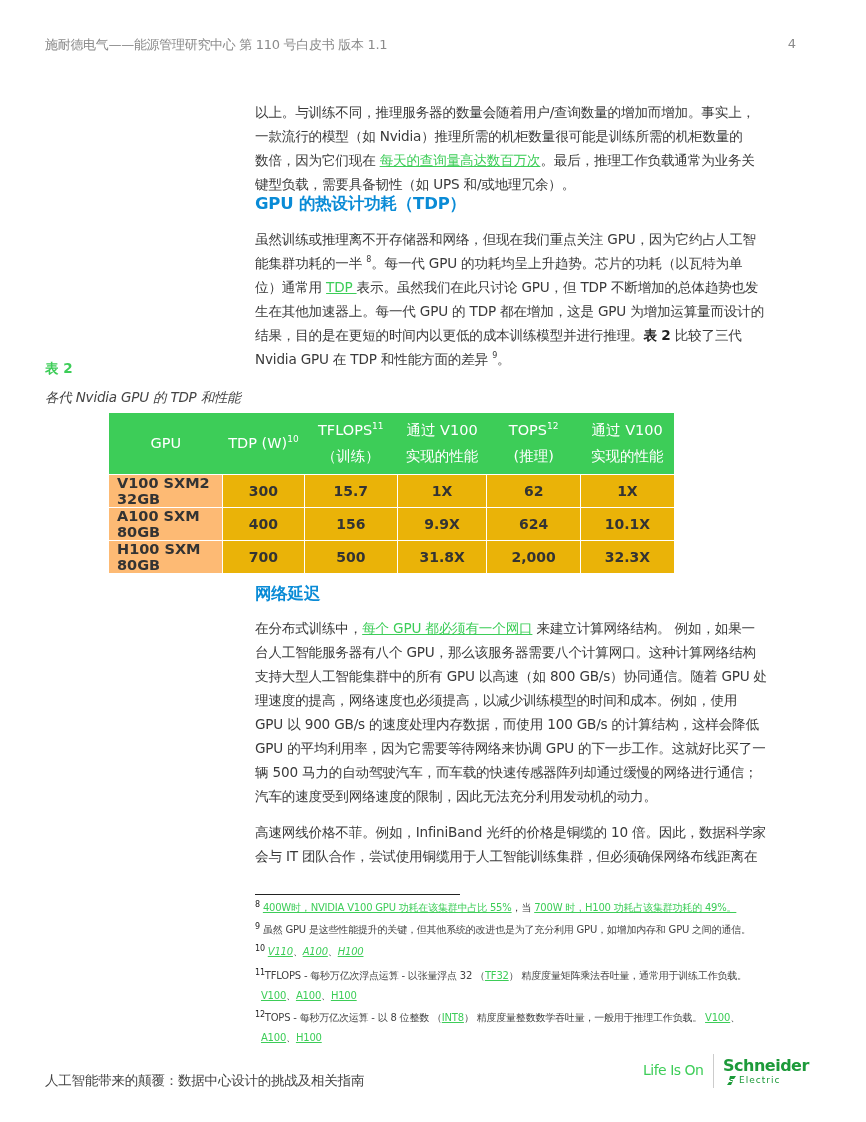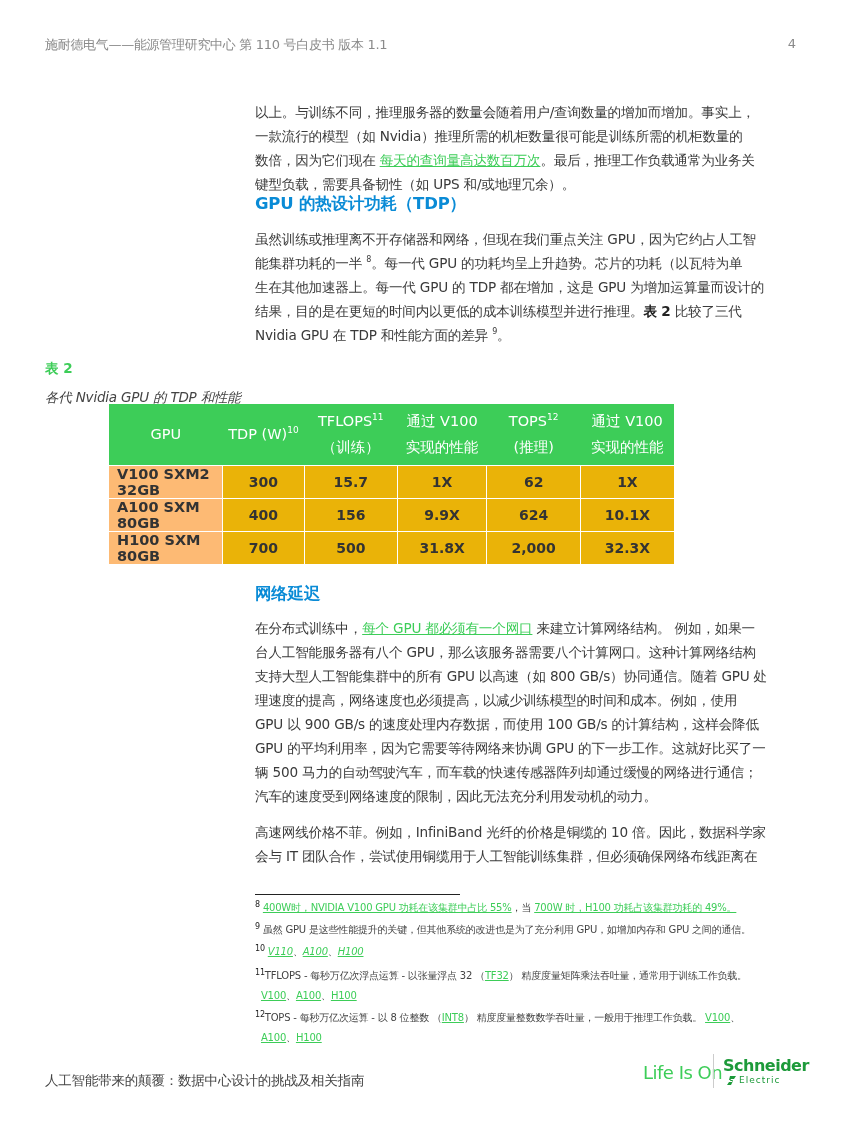--- a/index.html
+++ b/index.html
@@ -15,36 +15,36 @@
     .para { font-size: 13.6px; line-height: 24px; color: #3a3a3a; letter-spacing: -0.2px; }
     .para a, .link { color: #3dcd58; text-decoration: underline; }
     .para b { color: #222; font-weight: bold; }
     .para sup { font-size: 8px; vertical-align: super; line-height: 0; }
 
     .h2 { font-size: 16.5px; font-weight: bold; color: #0a8bd6; letter-spacing: -0.2px; }
 
     .table-label { position: absolute; left: 45px; top: 360px; font-size: 13.5px; font-weight: bold; color: #3dcd58; }
     .table-caption { position: absolute; left: 45px; top: 389px; font-size: 13.5px; font-style: italic; color: #444; letter-spacing: -0.2px; }
 
-    table.gpu { position: absolute; left: 109px; top: 404px; width: 565px; border-collapse: collapse; }
+    table.gpu { position: absolute; left: 109px; top: 413px; width: 565px; border-collapse: collapse; }
     table.gpu th { background: #3dcd58; color: #ffffff; font-weight: normal; font-size: 14.5px; height: 61px; line-height: 26px; text-align: center; padding: 0 4px; }
     table.gpu th sup { font-size: 9px; vertical-align: super; line-height: 0; }
     table.gpu td { background: #eab308; font-size: 14px; font-weight: bold; color: #333; height: 27.5px; text-align: center; border-left: 1px solid #ffffff; border-top: 1px solid #ffffff; }
     table.gpu td.first { background: #fdba74; text-align: left; padding-left: 8px; font-size: 14.5px; border-left: none; }
 
     .fn-rule { position: absolute; left: 255px; top: 894px; width: 205px; height: 1px; background: #222; }
     .footnotes { position: absolute; left: 255px; width: 560px; font-size: 10px; color: #444; letter-spacing: -0.2px; }
     .fn { position: absolute; left: 0; width: 560px; line-height: 20px; }
     .fn sup { font-size: 8px; vertical-align: super; line-height: 0; color: #222; }
     .fn .link { color: #3dcd58; }
     .fn i.link { font-style: italic; }
 
     .page-footer { position: absolute; left: 45px; top: 1072px; font-size: 13.5px; color: #444; letter-spacing: -0.2px; }
     .brand { position: absolute; top: 1052px; left: 643px; height: 36px; }
-    .lifeison { position: absolute; left: 0; top: 10px; font-size: 18px; color: #3dcd58; white-space: nowrap; letter-spacing: -0.5px; }
+    .lifeison { position: absolute; left: 0; top: 10px; font-size: 14px; color: #3dcd58; white-space: nowrap; letter-spacing: -0.5px; }
     .brand-divider { position: absolute; left: 70px; top: 2px; width: 1px; height: 34px; background: #cccccc; }
     .schneider { position: absolute; left: 80px; top: 4px; font-size: 16px; font-weight: bold; color: #1d9a3a; letter-spacing: -0.5px; white-space: nowrap; text-align: right; }
     .electric { position: absolute; left: 96px; top: 23px; font-size: 9px; color: #1d9a3a; letter-spacing: 1px; white-space: nowrap; }
     .electric-icon { position: absolute; left: 84px; top: 23px; width: 10px; height: 11px; }
   </style>
 </head>
 <body>
 
 <div class="page-header">
   <span class="title">施耐德电气——能源管理研究中心 第 110 号白皮书 版本 1.1</span>
@@ -55,20 +55,21 @@
   <div>以上。与训练不同，推理服务器的数量会随着用户/查询数量的增加而增加。事实上，</div>
   <div>一款流行的模型（如 Nvidia）推理所需的机柜数量很可能是训练所需的机柜数量的</div>
   <div><span>数倍，因为它们现在 </span><a class="link">每天的查询量高达数百万次</a><span>。最后，推理工作负载通常为业务关</span></div>
   <div>键型负载，需要具备韧性（如 UPS 和/或地理冗余）。</div>
 </div>
 
 <div class="body-col h2" style="top:193px;">GPU 的热设计功耗（TDP）</div>
 <div class="body-col para" style="top:227px;">
   <div>虽然训练或推理离不开存储器和网络，但现在我们重点关注 GPU，因为它约占人工智</div>
   <div><span>能集群功耗的一半 </span><sup>8</sup><span>。每一代 GPU 的功耗均呈上升趋势。芯片的功耗（以瓦特为单</span></div>
+  <div><span>位）通常用 </span><a class="link">TDP </a><span>表示。虽然我们在此只讨论 GPU，但 TDP 不断增加的总体趋势也发</span></div>
   <div>生在其他加速器上。每一代 GPU 的 TDP 都在增加，这是 GPU 为增加运算量而设计的</div>
   <div><span>结果，目的是在更短的时间内以更低的成本训练模型并进行推理。</span><b>表 2</b><span> 比较了三代</span></div>
   <div><span>Nvidia GPU 在 TDP 和性能方面的差异 </span><sup>9</sup><span>。</span></div>
 </div>
 
 <div class="table-label">表 2</div>
 <div class="table-caption">各代 Nvidia GPU 的 TDP 和性能</div>
 
 <table class="gpu">
   <colgroup>

